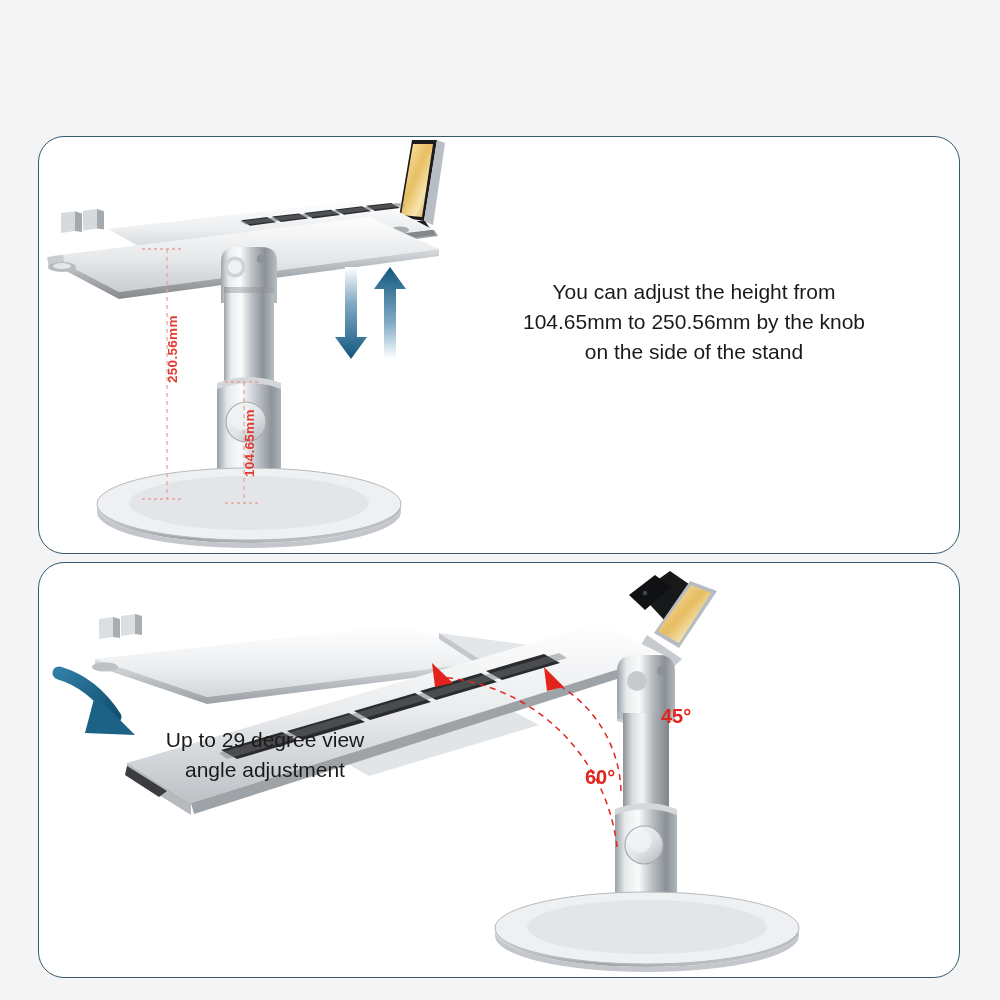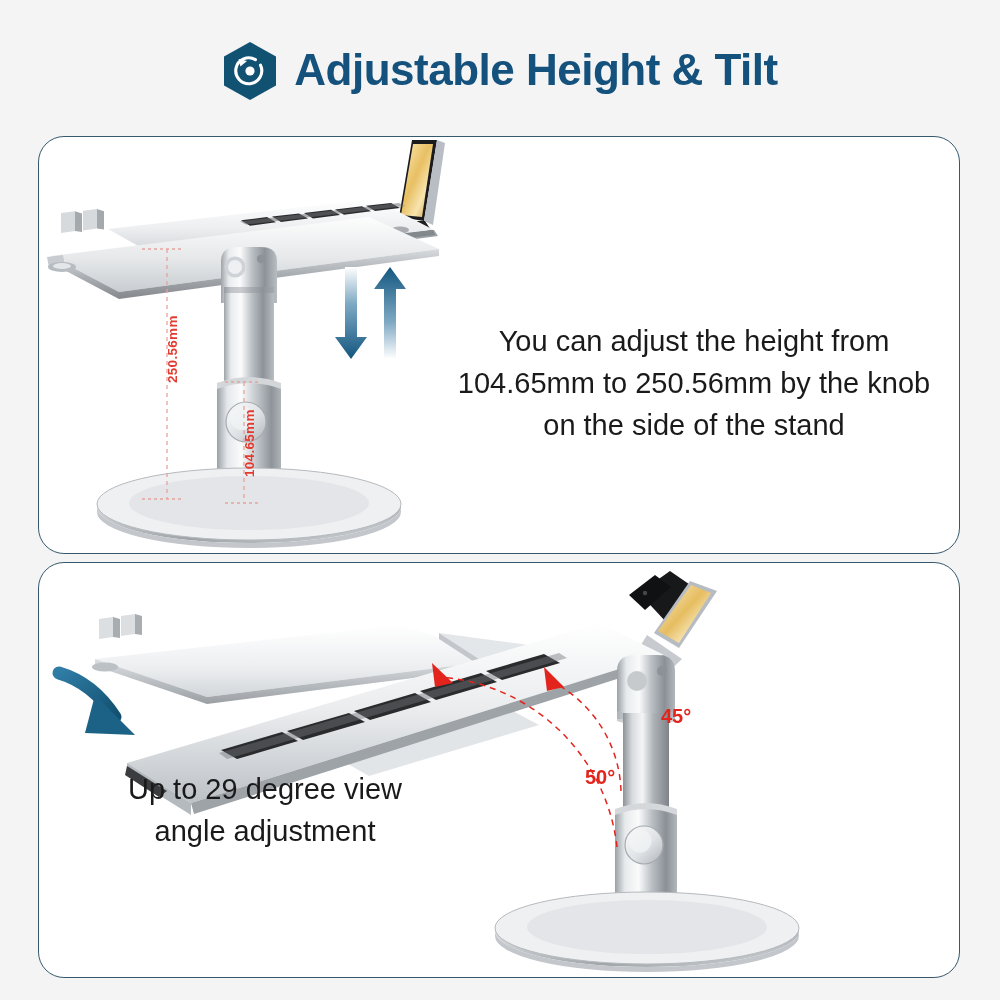--- a/index.html
+++ b/index.html
@@ -29,55 +29,42 @@
   
   .panel{
     position:absolute;background:#ffffff;
     border:1.6px solid #37596e;border-radius:26px;
     box-sizing:border-box;overflow:hidden;
   }
   #panel-top{left:38px;top:136px;width:922px;height:418px;}
   #panel-bottom{left:38px;top:562px;width:922px;height:416px;}
 
   .panel-copy{
-    position:absolute;color:#1a1a1a;font-size:29px;line-height:1.44;
-    text-align:center;white-space:pre-line;font-weight:400;margin-top:44px;
+    position:absolute;color:#1a1a1a;font-size:21px;line-height:1.44;
+    text-align:center;white-space:pre-line;font-weight:400;
   }
 
   
   .stage{position:absolute;left:0;top:0;width:100%;height:100%;}
   .stage svg{position:absolute;left:0;top:0;}
 
   .dim-label{
     position:absolute;color:#e23b30;font-size:13.5px;font-weight:600;
     transform-origin:0 0;white-space:nowrap;letter-spacing:0.3px;
   }
   .ang-label{
     position:absolute;color:#e2241c;font-size:20px;font-weight:600;
     white-space:nowrap;
   }
 </style>
 </head>
 <body style="background: rgb(244, 244, 244);">
 
 <div id="page">
 
-  <div class="header">
-    <span class="hex-icon">
-      <svg width="56" height="60" viewBox="0 0 56 60">
-        <polygon points="28,1 54,15.5 54,44.5 28,59 2,44.5 2,15.5" fill="#115172"></polygon>
-        <g fill="none" stroke="#ffffff" stroke-width="3.1" stroke-linecap="round">
-          <path d="M38.5 24.2 A13 13 0 1 1 33.4 18.6"></path>
-        </g>
-        <polygon points="16.6,18.0 25.0,20.0 18.4,25.6" fill="#ffffff"></polygon>
-        <circle cx="28" cy="30" r="4.6" fill="#ffffff"></circle>
-      </svg>
-    </span>
-    <span class="title" style="color: rgb(20, 81, 124);">Adjustable Height &amp; Tilt</span>
-  </div>
 
   <div class="panel" id="panel-top">
 
     <div class="stage">
       <svg width="922" height="418" viewBox="0 0 922 418">
         <defs>
           <linearGradient id="trayTop" x1="0" y1="0" x2="0" y2="1">
             <stop offset="0%" stop-color="#fdfdfd"></stop>
             <stop offset="55%" stop-color="#e6e8ea"></stop>
             <stop offset="100%" stop-color="#c9cdd1"></stop>
@@ -367,20 +354,20 @@
         <polygon points="505,104 525,124 508,128" fill="#e2241c"></polygon>
         <polygon points="393,100 414,120 396,124" fill="#e2241c"></polygon>
 
         <g>
           <path d="M20 110 q34 10 56 44" fill="none" stroke="url(#t2_curve)" stroke-width="13" stroke-linecap="round"></path>
           <polygon points="56,132 96,172 46,170" fill="#1c6186"></polygon>
         </g>
       </svg>
 
       <div class="ang-label" style="left:622px;top:142px;">45°</div>
-      <div class="ang-label" style="left:546px;top:203px;">50°</div>
+      <div class="ang-label" style="left:546px;top:203px;">60°</div>
     </div>
 
     <div class="panel-copy" style="left:36px;top:162px;width:380px;">Up to 29 degree view
 angle adjustment</div>
   </div>
 
 </div>
 
 </body></html>

